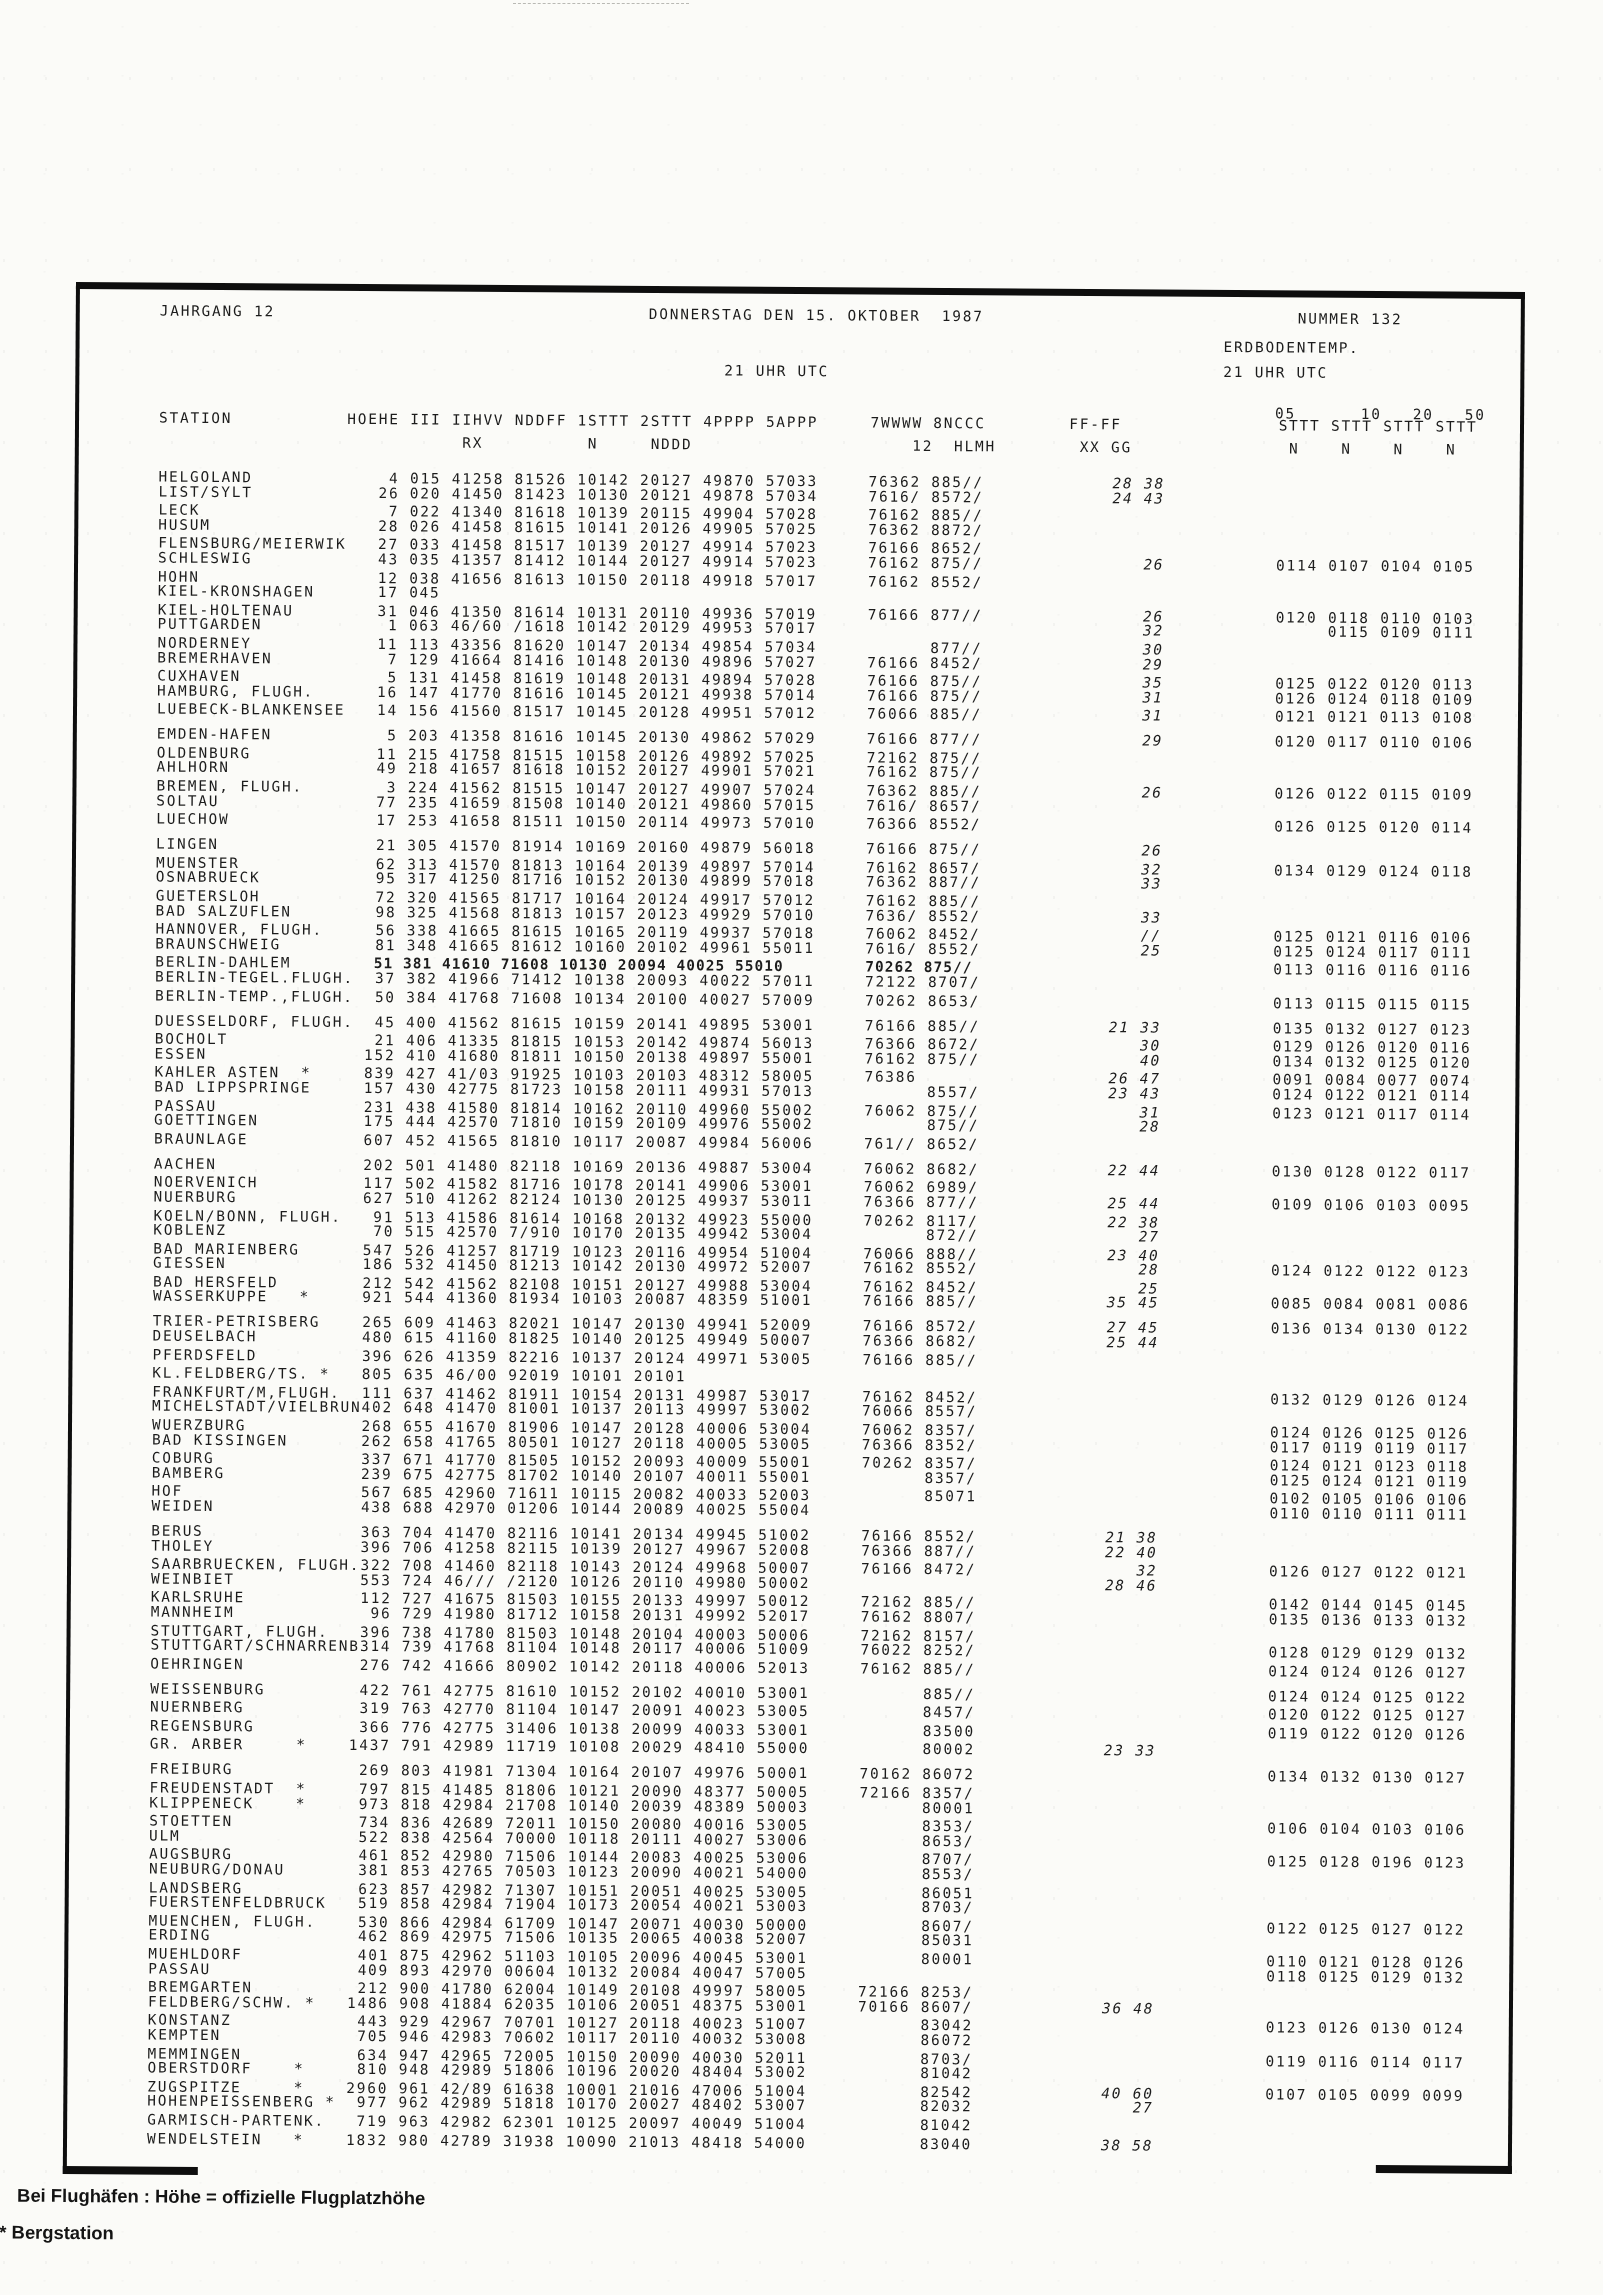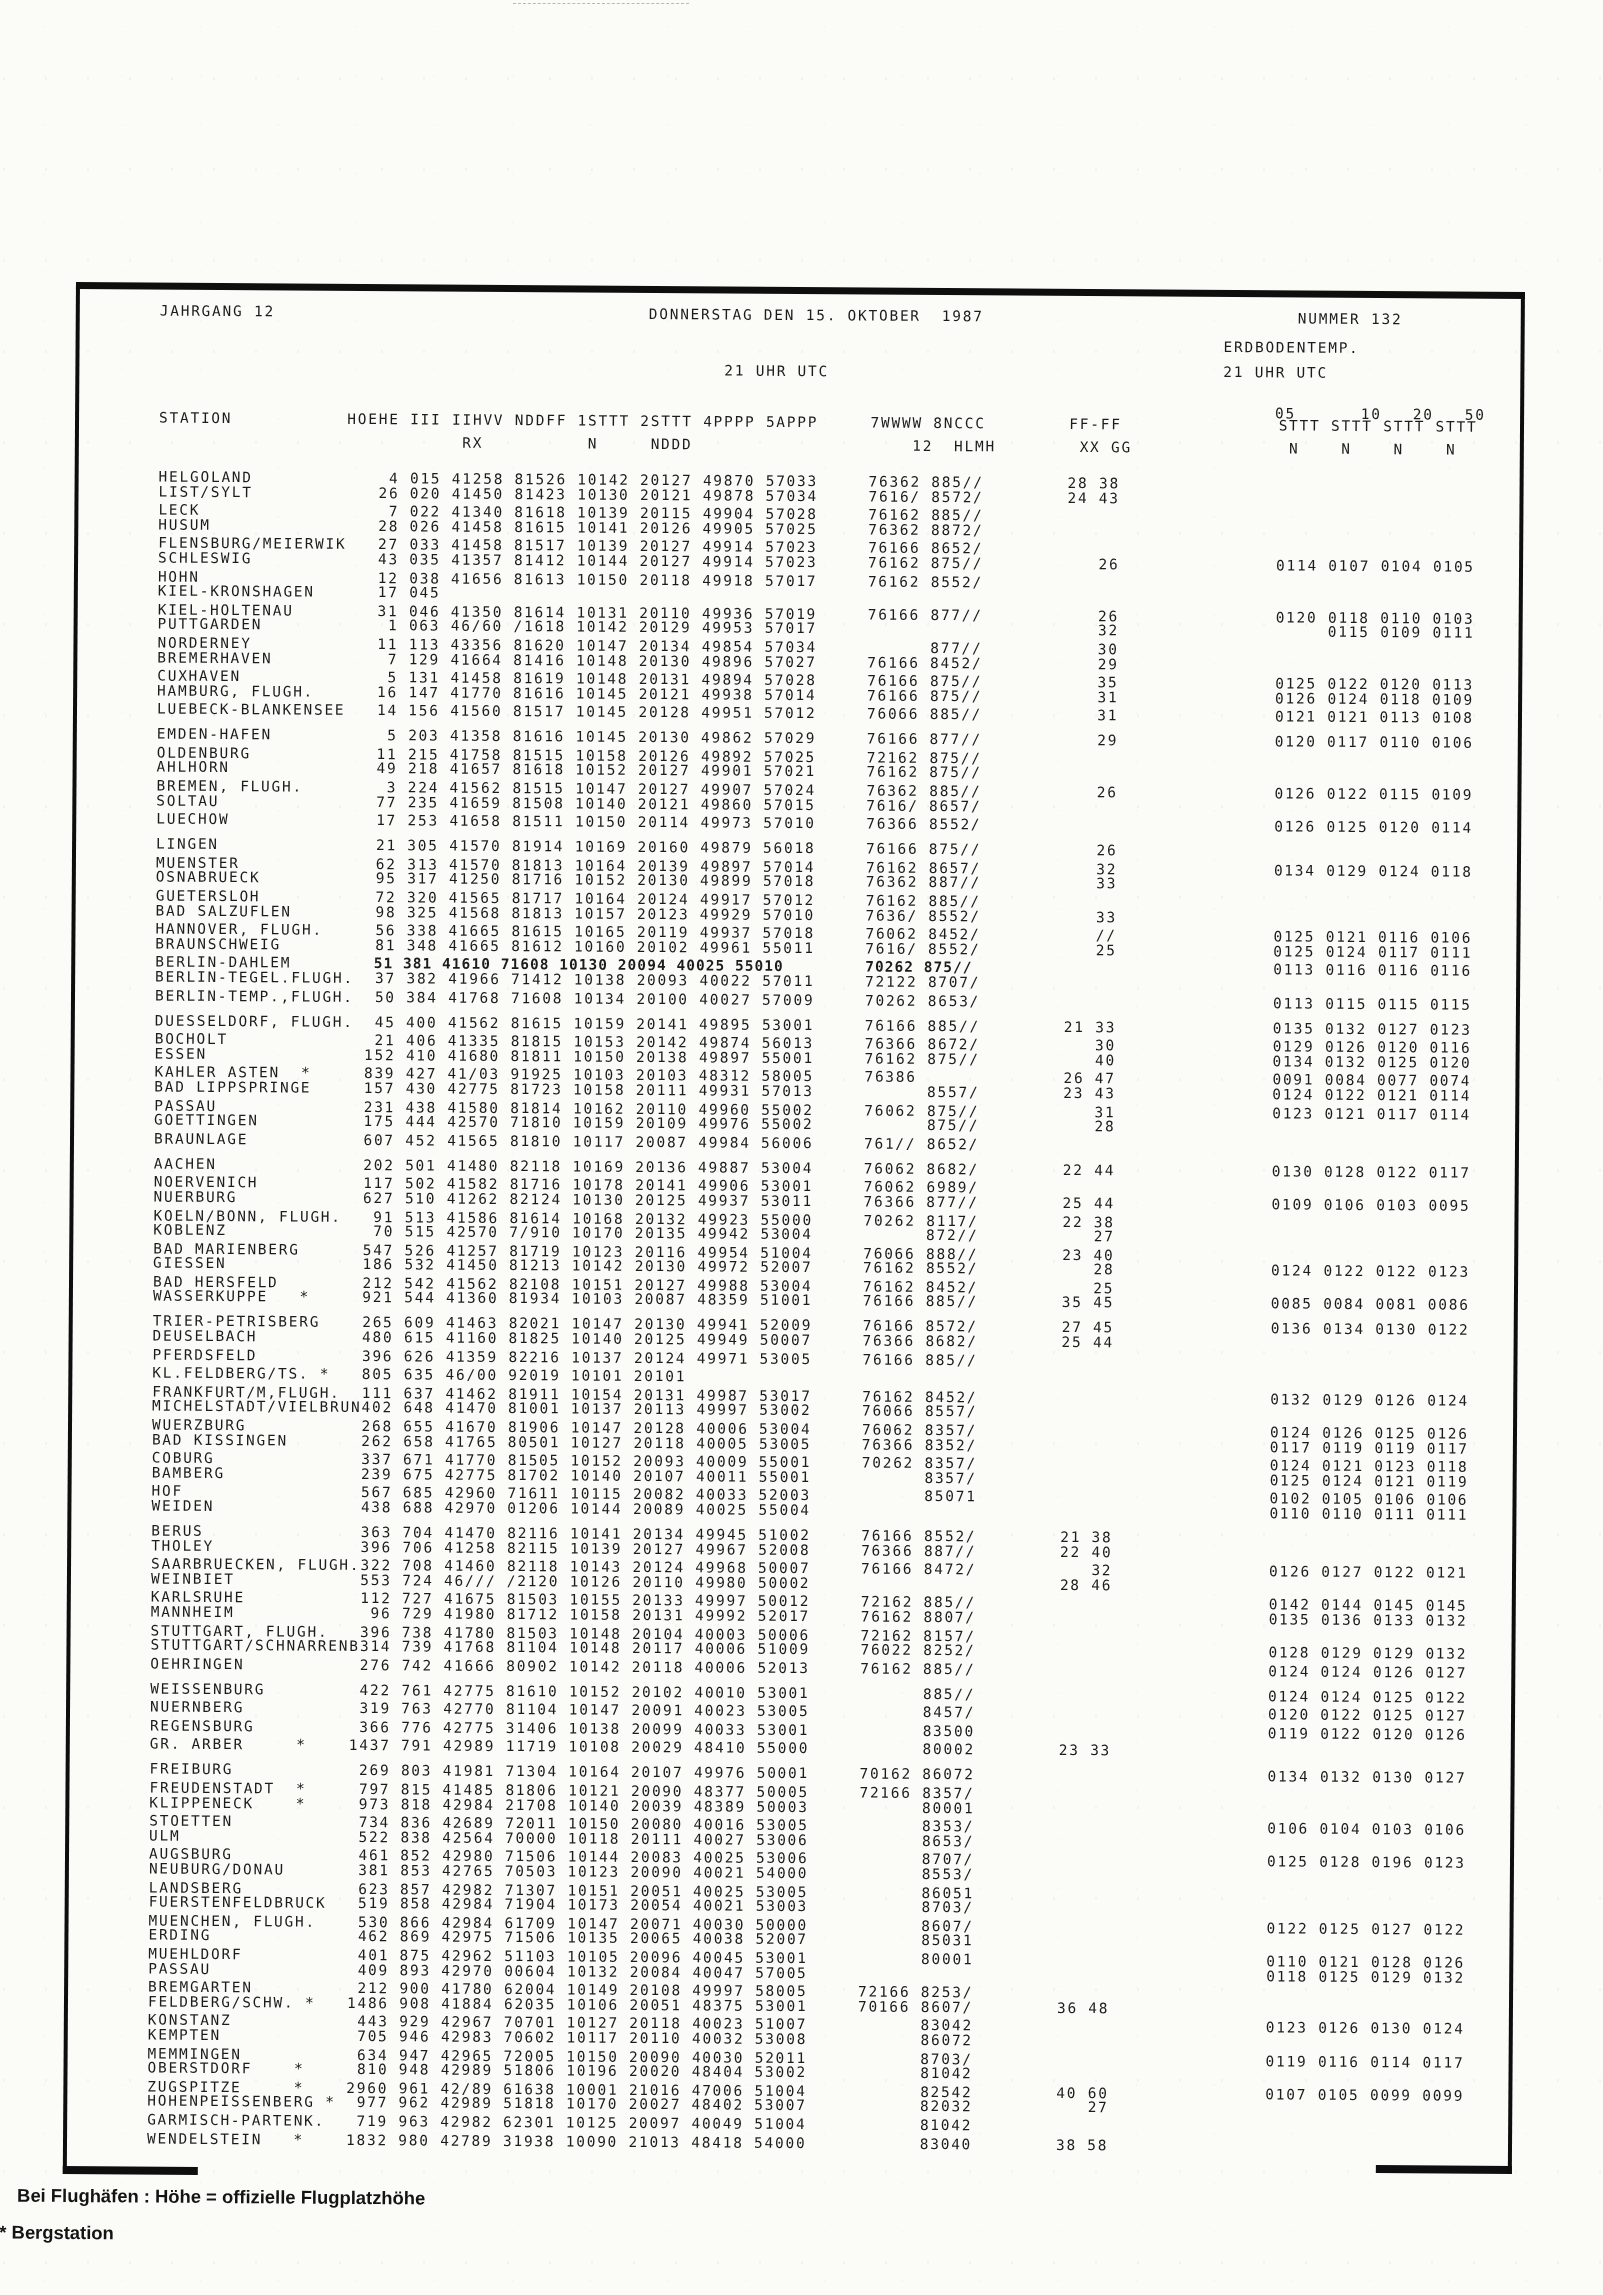--- a/index.html
+++ b/index.html
@@ -18,21 +18,21 @@
   .bar{position:absolute;background:#0e0e0e;}
   .hdr{position:absolute;white-space:pre;}
   .rows{position:absolute;left:160px;top:469px;width:1330px;}
   .row{position:relative;height:14.6px;}
   .g1{margin-top:4px;}
   .g2{margin-top:10.4px;}
   .cell{position:absolute;top:0;white-space:pre;}
   .cs{left:0;}
   .cc{left:199px;}
   .cw{left:710px;}
-  .cf{left:909px;}
+  .cf{left:954px;font-style:italic;}
   .ct{left:1118px;}
   .hand .cc,.hand .cw{font-weight:bold;letter-spacing:1.1px;}
   .foot{position:absolute;font-family:"Liberation Sans",sans-serif;font-weight:bold;
         font-size:18.4px;color:#141414;white-space:pre;}
   .artifact{position:absolute;border-top:1.6px dashed #b9b9b4;}
 </style>
 </head>
 <body>
 
 <div class="artifact" style="left:513px;top:3.2px;width:176px;"></div>

